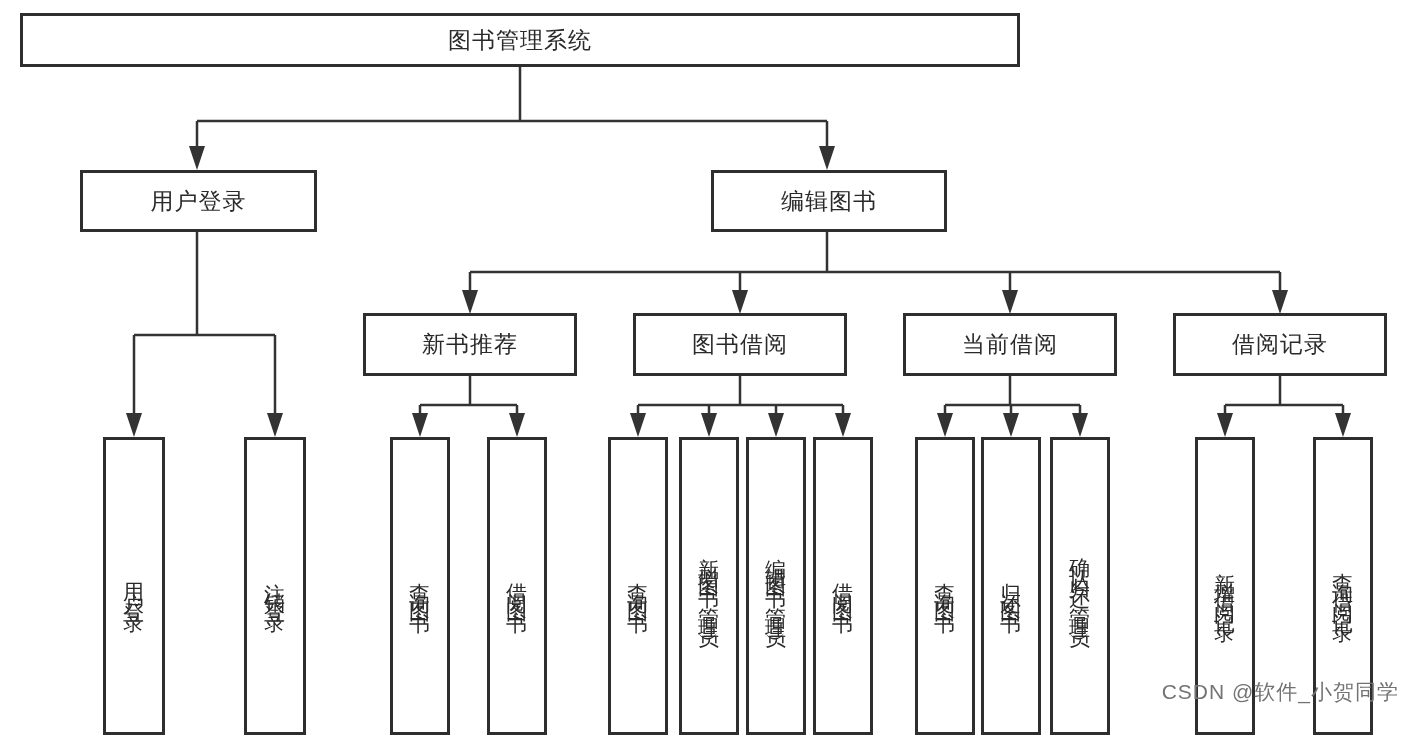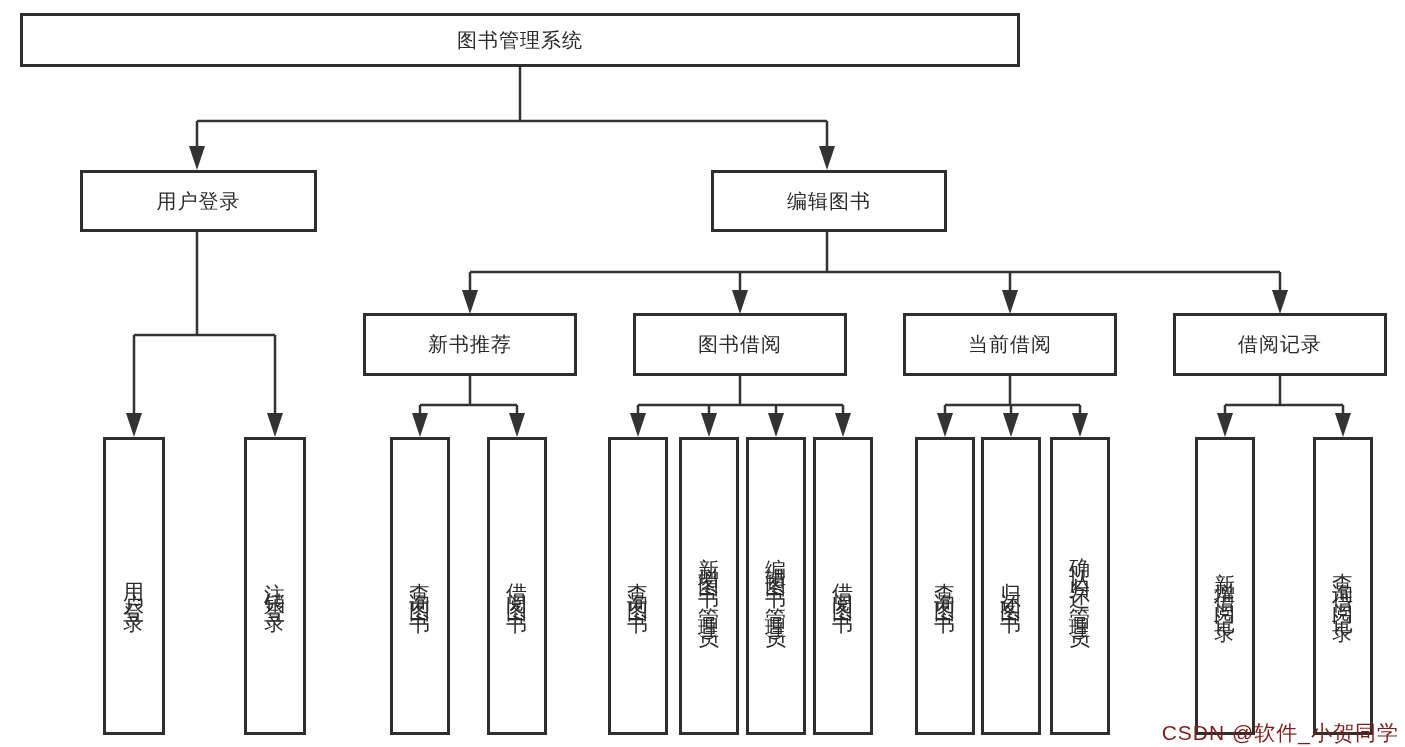--- a/index.html
+++ b/index.html
@@ -13,34 +13,34 @@
   .connectors{position:absolute;left:0;top:0;z-index:0;}
   .node{
     position:absolute;
     box-sizing:border-box;
     border:3px solid #2e2e2e;
     background:#ffffff;
     display:flex;align-items:center;justify-content:center;
     color:#2a2a2a;
     z-index:1;
   }
-  .hbox{font-size:20px;letter-spacing:1px;justify-content:center;}
+  .hbox{font-size:23px;letter-spacing:1px;justify-content:center;}
   .vbox .vlabel{
     writing-mode:vertical-rl;
     text-orientation:mixed;
     font-size:21px;
     letter-spacing:10px;
     line-height:1;
     white-space:nowrap;
   }
   .watermark{
     position:absolute;
-    top:719px;right:6px;
+    top:678px;right:6px;
     font-size:21px;
-    color:#7f1d1d;
+    color:#737373;
     letter-spacing:1px;
     z-index:5;
   }
 </style>
 </head>
 <body>
 
 <div class="stage">
 
   <svg class="connectors" width="1405" height="747" viewBox="0 0 1405 747">

